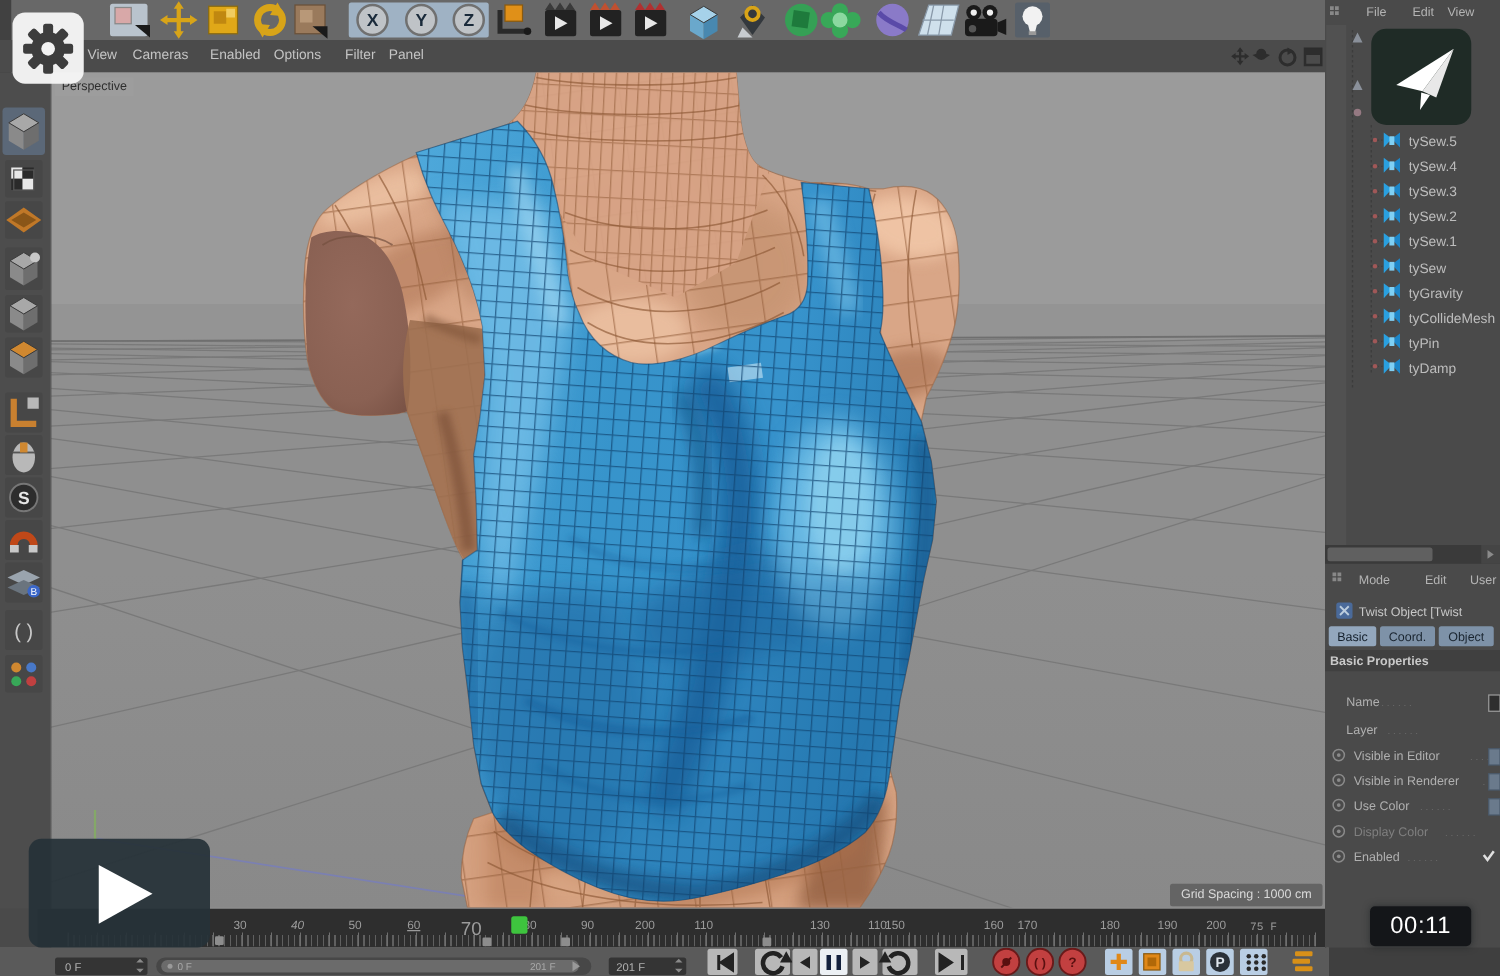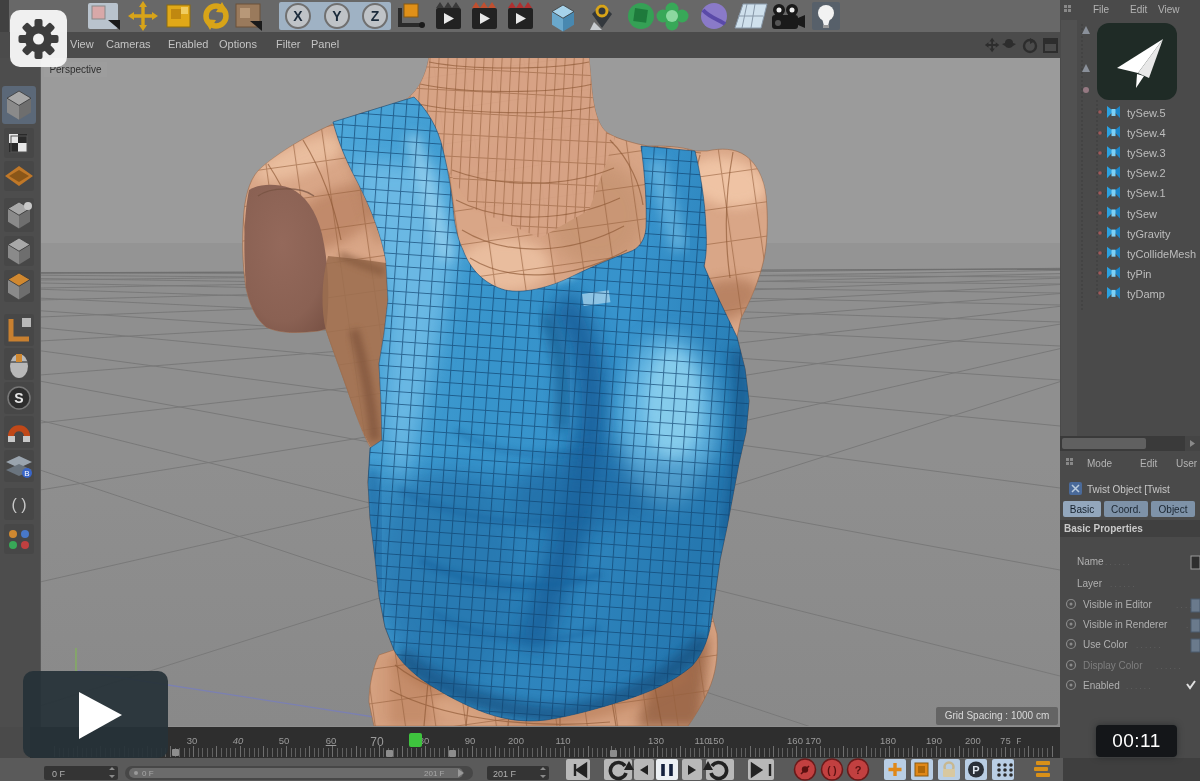--- a/index.html
+++ b/index.html
@@ -311,31 +311,31 @@
 </svg>
 
 <div class="abs" style="left:30px;top:727px;width:1030px;height:31px;background:#2e2e2e;"></div>
 <div class="abs" style="left:0;top:727px;width:30px;height:31px;background:#4a4a4a;"></div>
 <div class="abs" style="left:54px;top:748px;width:1001px;height:9px;background:repeating-linear-gradient(90deg,#606060 0 1px,transparent 1px 4.64px);"></div>
 <div class="abs" style="left:54px;top:746px;width:1001px;height:11px;background:repeating-linear-gradient(90deg,#6f6f6f 0 1px,transparent 1px 23.2px);"></div>
 <div class="t" style="left:192px;top:735px;width:30px;margin-left:-15px;text-align:center;font-size:9.5px;color:#9b9b9b;">30</div>
 <div class="t" style="left:238px;top:735px;width:30px;margin-left:-15px;text-align:center;font-size:9.5px;color:#9b9b9b;font-style:italic;">40</div>
 <div class="t" style="left:284px;top:735px;width:30px;margin-left:-15px;text-align:center;font-size:9.5px;color:#9b9b9b;">50</div>
 <div class="t" style="left:331px;top:735px;width:30px;margin-left:-15px;text-align:center;font-size:9.5px;color:#9b9b9b;text-decoration:underline;">60</div>
-<div class="t" style="left:377px;top:735px;width:30px;margin-left:-15px;text-align:center;font-size:12px;color:#9b9b9b;">70</div>
+<div class="t" style="left:377px;top:735px;width:30px;margin-left:-15px;text-align:center;font-size:15px;color:#9b9b9b;">70</div>
 <div class="t" style="left:424px;top:735px;width:30px;margin-left:-15px;text-align:center;font-size:9.5px;color:#9b9b9b;">80</div>
 <div class="t" style="left:470px;top:735px;width:30px;margin-left:-15px;text-align:center;font-size:9.5px;color:#9b9b9b;">90</div>
 <div class="t" style="left:516px;top:735px;width:30px;margin-left:-15px;text-align:center;font-size:9.5px;color:#9b9b9b;">200</div>
 <div class="t" style="left:563px;top:735px;width:30px;margin-left:-15px;text-align:center;font-size:9.5px;color:#9b9b9b;">110</div>
 <div class="t" style="left:609px;top:761px;width:30px;margin-left:-15px;text-align:center;font-size:10px;color:#9b9b9b;">120</div>
 <div class="t" style="left:656px;top:735px;width:30px;margin-left:-15px;text-align:center;font-size:9.5px;color:#9b9b9b;">130</div>
 <div class="t" style="left:702px;top:735px;width:30px;margin-left:-15px;text-align:center;font-size:9.5px;color:#9b9b9b;">110</div>
 <div class="t" style="left:716px;top:735px;width:30px;margin-left:-15px;text-align:center;font-size:9.5px;color:#9b9b9b;">150</div>
 <div class="t" style="left:795px;top:735px;width:30px;margin-left:-15px;text-align:center;font-size:9.5px;color:#9b9b9b;">160</div>
-<div class="t" style="left:806px;top:735px;width:30px;margin-left:-15px;text-align:right;font-size:9.5px;color:#9b9b9b;">170</div>
+<div class="t" style="left:829px;top:735px;width:30px;margin-left:-15px;text-align:left;font-size:9.5px;color:#9b9b9b;">170</div>
 <div class="t" style="left:888px;top:735px;width:30px;margin-left:-15px;text-align:center;font-size:9.5px;color:#9b9b9b;">180</div>
 <div class="t" style="left:934px;top:735px;width:30px;margin-left:-15px;text-align:center;font-size:9.5px;color:#9b9b9b;">190</div>
 <div class="t" style="left:980px;top:735px;width:30px;margin-left:-15px;text-align:left;font-size:9.5px;color:#9b9b9b;">200</div>
 <div class="abs" style="left:409px;top:733px;width:13px;height:14px;background:#3ec43e;border-radius:2px;"></div>
 <div class="abs" style="left:172px;top:749px;width:7px;height:7px;background:#8d8d8d;border-radius:1px;"></div>
 <div class="abs" style="left:386px;top:750px;width:7px;height:7px;background:#8d8d8d;border-radius:1px;"></div>
 <div class="abs" style="left:449px;top:750px;width:7px;height:7px;background:#8d8d8d;border-radius:1px;"></div>
 <div class="abs" style="left:610px;top:750px;width:7px;height:7px;background:#8d8d8d;border-radius:1px;"></div>
 <div class="t" style="left:998px;top:737px;font-size:9px;color:#9a9a9a;background:#2e2e2e;padding:0 2px;font-family:Liberation Mono, monospace;">75 F</div>
 

